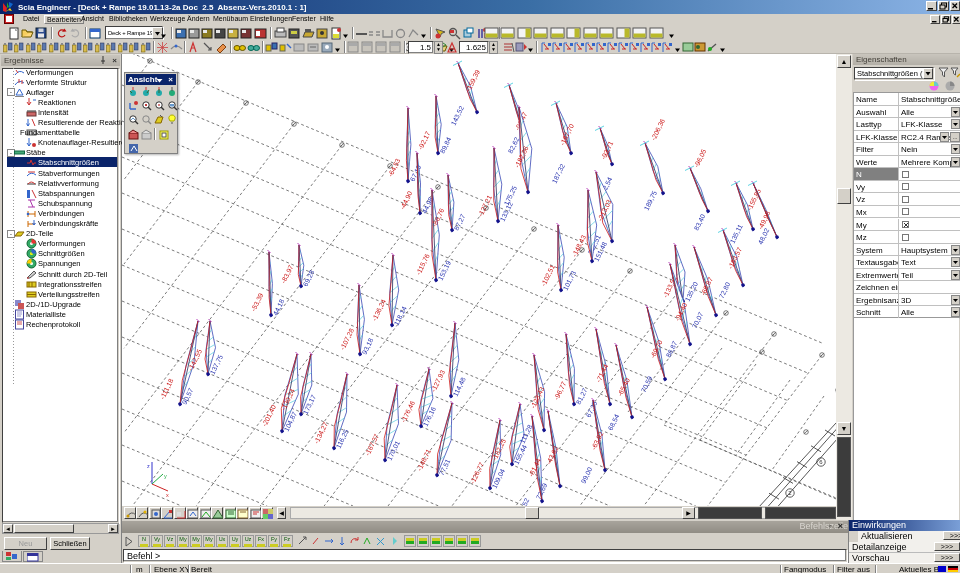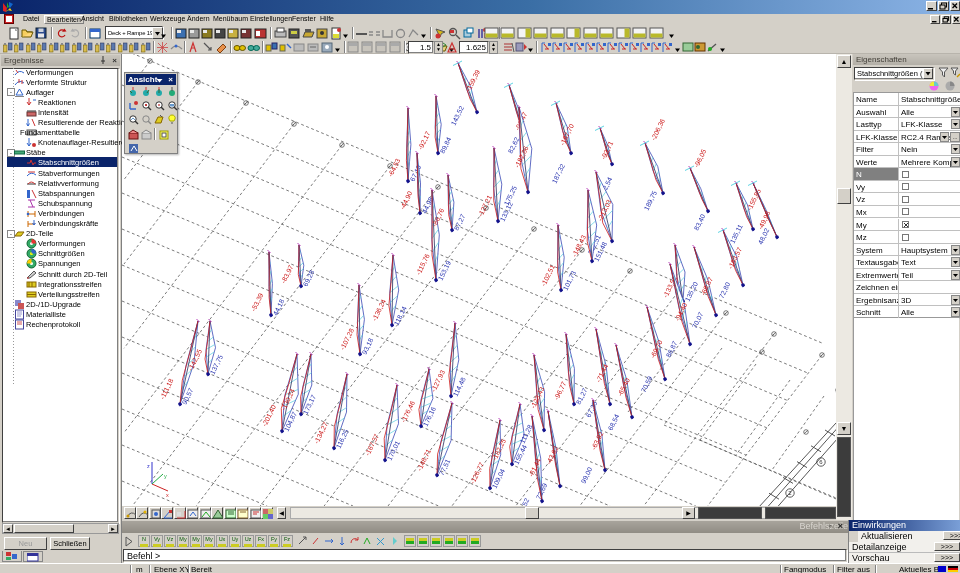--- a/index.html
+++ b/index.html
@@ -13,20 +13,21 @@
 
 <div class="abs" style="left:0;top:0;width:960px;height:14px;background:linear-gradient(to right,#0a246a,#3a6ea5 55%,#8cb4e6);">
  <div class="abs" style="left:2px;top:1px;width:12px;height:12px;">
   <svg width="12" height="12">
         <path d="M1 2 L5 7 L4 11 L1 10 Z" fill="#d22"></path>
         <path d="M5 1 L7 6 L5 7 Z" fill="#2a2"></path>
         <path d="M7 1 L11 3 L8 7 L7 6 Z" fill="#16c"></path>
         <path d="M8 7 L10 10 L5 9 L4 11 Z" fill="#fc0"></path>
       </svg>
  </div>
+ <div class="abs" style="left:18px;top:2.5px;color:#fff;font-size:8px;font-weight:bold;white-space:nowrap;">Scia Engineer - [Deck + Rampe 19.01.13-2a Doc&nbsp; 2.5&nbsp; Absenz-Vers.2010.1 : 1]</div>
  <div class="wbtn" style="left:926px;top:1px;width:11px;height:10px;"><svg width="9" height="8">
         <rect x="1" y="6" width="5" height="1.5" fill="#000"></rect>
       </svg></div>
  <div class="wbtn" style="left:938px;top:1px;width:11px;height:10px;"><svg width="9" height="8">
         <rect x="2.5" y="1" width="5" height="4" fill="none" stroke="#000"></rect>
         <rect x="1" y="3" width="5" height="4" fill="#d4d0c8" stroke="#000"></rect>
       </svg></div>
  <div class="wbtn" style="left:950px;top:1px;width:10px;height:10px;"><svg width="8" height="8">
         <path d="M1.5 1.5 L6 6 M6 1.5 L1.5 6" stroke="#000" stroke-width="1.3"></path>
       </svg></div>

